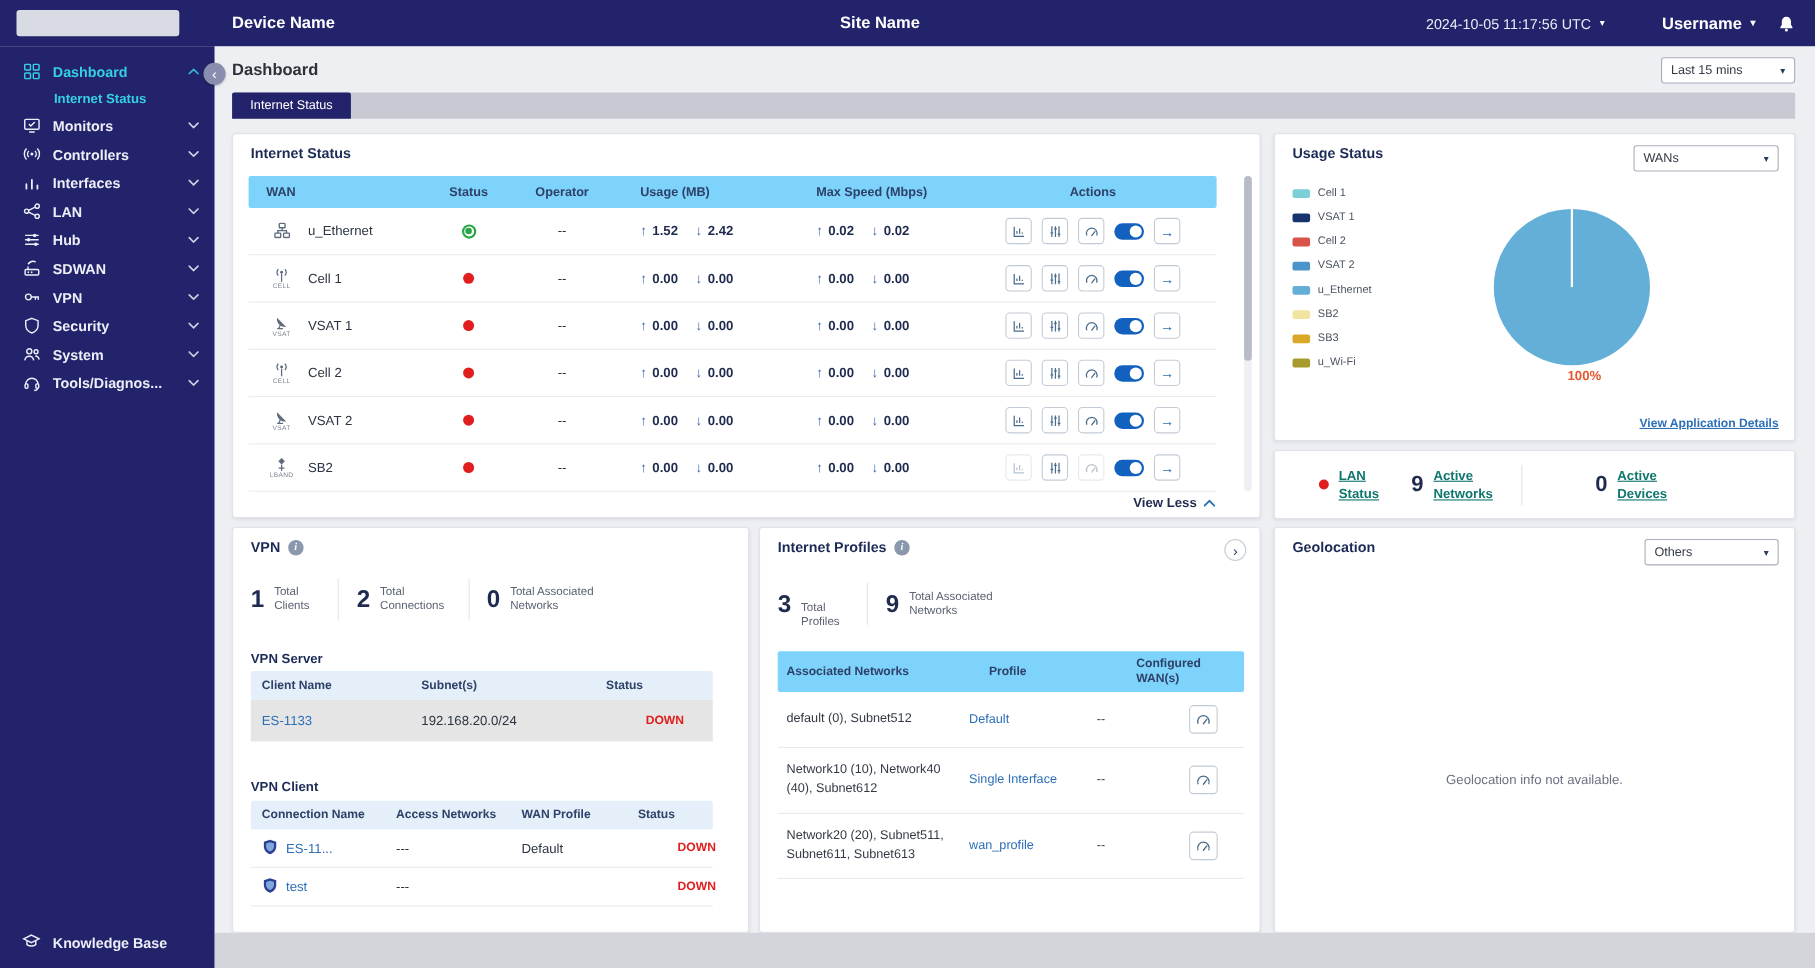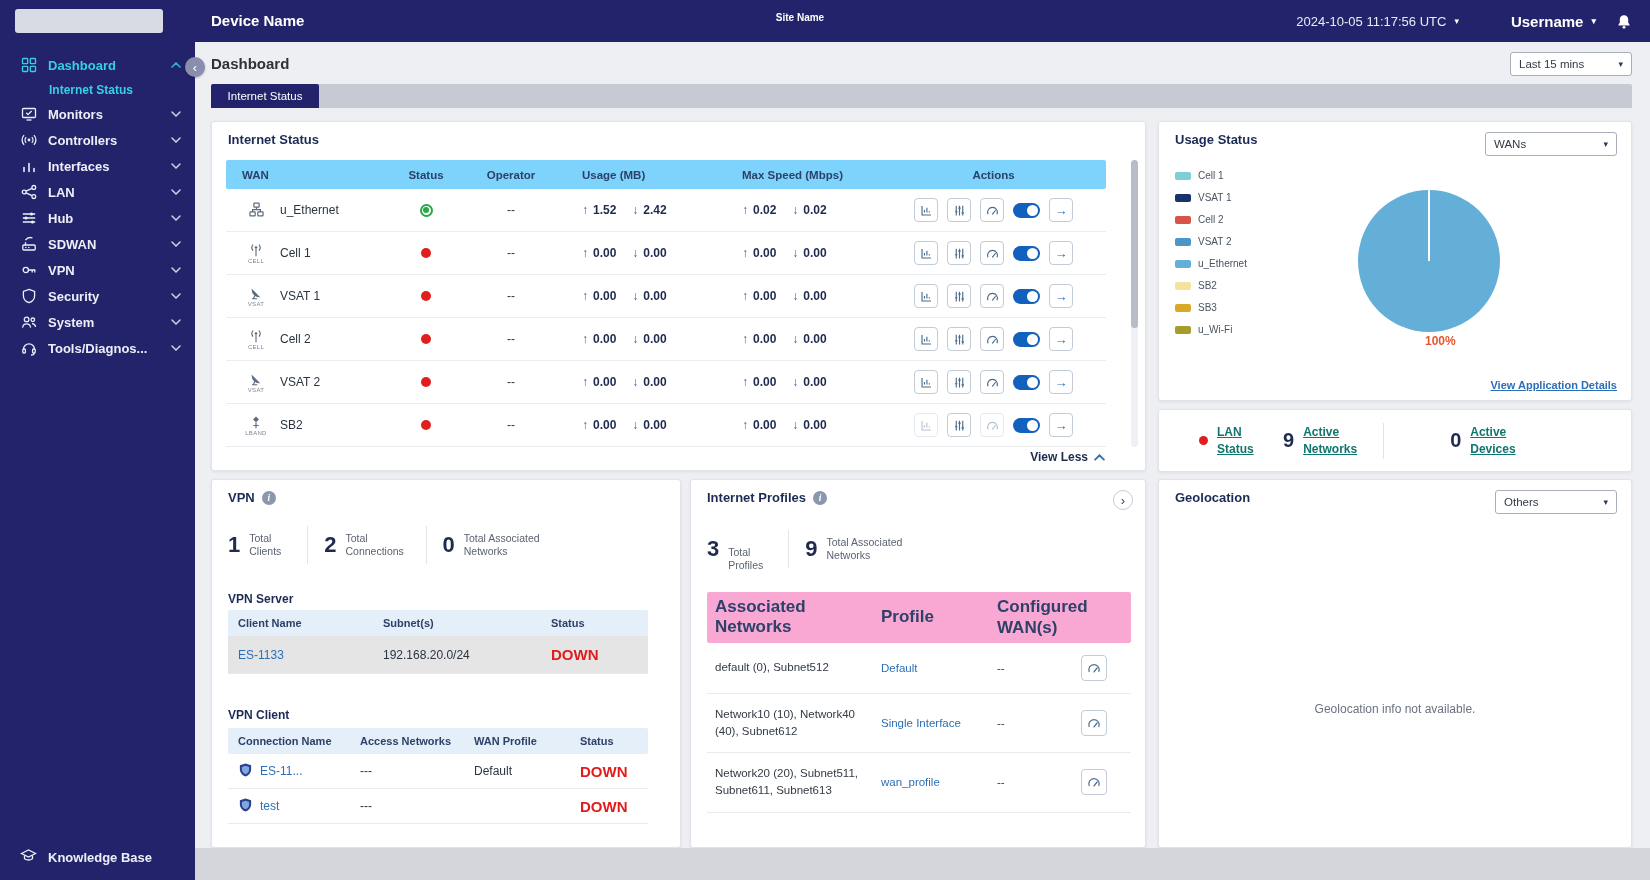--- a/index.html
+++ b/index.html
@@ -3,21 +3,21 @@
 <meta charset="utf-8">
 <style>
   * { margin:0; padding:0; box-sizing:border-box; }
   html,body { width:1650px; height:880px; }
   body { font-family:"Liberation Sans", sans-serif; background:#EDEFF3; overflow:hidden; position:relative; color:#2B3442; }
 
   
   #topbar { position:absolute; left:0; top:0; width:1650px; height:42px; background:#23236B; color:#fff; z-index:5; }
   #logo { position:absolute; left:15px; top:9px; width:148px; height:24px; background:#D8DBE4; border-radius:3px; }
   #device-name { position:absolute; left:211px; top:12px; font-size:15px; font-weight:700; }
-  #site-name { position:absolute; left:800px; top:12px; transform:translateX(-50%); font-size:10px; font-weight:700; }
+  #site-name { position:absolute; left:800px; top:12px; transform:translateX(-50%); font-size:15px; font-weight:700; }
   #topbar-right { position:absolute; right:18px; top:0; height:42px; display:flex; align-items:center; }
   .tb-time { display:flex; align-items:center; gap:8px; font-size:13px; color:#E9EBF4; margin-right:52px; cursor:pointer; }
   .tb-user { display:flex; align-items:center; gap:8px; font-size:15px; font-weight:700; margin-right:20px; cursor:pointer; }
   .tb-caret { font-size:9px; color:#fff; }
   .bell { display:flex; cursor:pointer; }
 
   
   #sidebar { position:absolute; left:0; top:42px; width:195px; height:838px; background:#23236B; color:#EDEFF8; z-index:4; padding-top:10px; }
   .side-item { height:26px; display:flex; align-items:center; padding:0 14px 0 20px; gap:11px; font-size:13px; font-weight:600; cursor:pointer; }
   .side-item .si-icon { width:17px; height:17px; display:flex; align-items:center; justify-content:center; flex:none; }
@@ -98,38 +98,38 @@
   
   .stats { position:absolute; left:16px; top:46px; display:flex; align-items:center; }
   .stat-num { font-size:22px; font-weight:700; color:#1E2A4E; margin-right:9px; }
   .stat-label { font-size:10.5px; color:#5A6372; line-height:1.25; }
   .stat-div { width:1px; height:38px; background:#E3E5EA; margin:0 16px; }
   .sub-head { font-size:12px; font-weight:700; color:#1C2B55; position:absolute; left:16px; }
   .vtable { position:absolute; left:16px; width:420px; font-size:12px; }
   .vhead { display:grid; height:26px; background:#E4EFF9; align-items:center; font-size:11px; font-weight:700; color:#2E4168; border-radius:2px; }
   .vrow { display:grid; align-items:center; border-bottom:1px solid #E8EAEE; }
   .blue-link { color:#2D6FB7; cursor:pointer; }
-  .down-text { color:#E21B1B; font-weight:700; font-size:15px; }
+  .down-text { color:#E21B1B; font-weight:700; font-size:11px;margin-left:36px; }
 
   #vpn-panel { left:16px; top:437px; width:470px; height:369px; overflow:hidden; }
   #vpn-server-head { top:112px; }
   #server-table { top:130px; }
   #server-table .vhead, #server-table .vrow { grid-template-columns:145px 168px 1fr; padding-left:10px; }
   #server-table .vrow { height:38px; background:#e5e5e5; }
   #vpn-client-head { top:228px; }
   #client-table { top:248px; }
   #client-table .vhead, #client-table .vrow { grid-template-columns:122px 114px 106px 1fr; padding-left:10px; }
   #client-table .vrow { height:35px; }
   .conn-cell { display:flex; align-items:center; gap:7px; }
 
   
   #profiles-panel { left:495px; top:437px; width:456px; height:369px; overflow:hidden; }
   #profiles-chev { position:absolute; right:12px; top:10px; width:20px; height:20px; border-radius:50%; border:1px solid #C6CCD6; display:flex; align-items:center; justify-content:center; color:#2E4168; font-size:13px; cursor:pointer; background:#fff; }
   #profiles-table { position:absolute; left:16px; top:112px; width:424px; }
-  .phead { display:grid; grid-template-columns:166px 116px 84px 1fr; background:#f9a8d4; min-height:37px; align-items:center; font-size:17px; font-weight:700; color:#2E4168; padding-left:8px; border-radius:2px; }
+  .phead { display:grid; grid-template-columns:166px 116px 84px 1fr; background:#7dd3fc; min-height:37px; align-items:center; font-size:11px; font-weight:700; color:#2E4168; padding-left:8px; border-radius:2px;gap:18px; }
   .phead .two-line { line-height:1.25; padding:4px 0; }
   .prow { display:grid; grid-template-columns:166px 116px 84px 1fr; align-items:center; min-height:50px; border-bottom:1px solid #E8EAEE; font-size:11.5px; color:#333A45; padding:12px 0 12px 8px; }
   .prow .net { padding-right:14px; line-height:1.5; }
   .icon-btn { width:26px; height:26px; border:1px solid #C3CBD6; border-radius:4px; background:#fff; display:flex; align-items:center; justify-content:center; color:#4A6B8A; cursor:pointer; padding:0; }
 
   
   #geo-panel { left:963px; top:437px; width:474px; height:369px; }
   #geo-select { position:absolute; right:14px; top:10px; width:122px; }
   #geo-msg { position:absolute; left:0; right:0; top:222px; text-align:center; font-size:12px; color:#6A7280; }
 </style>

